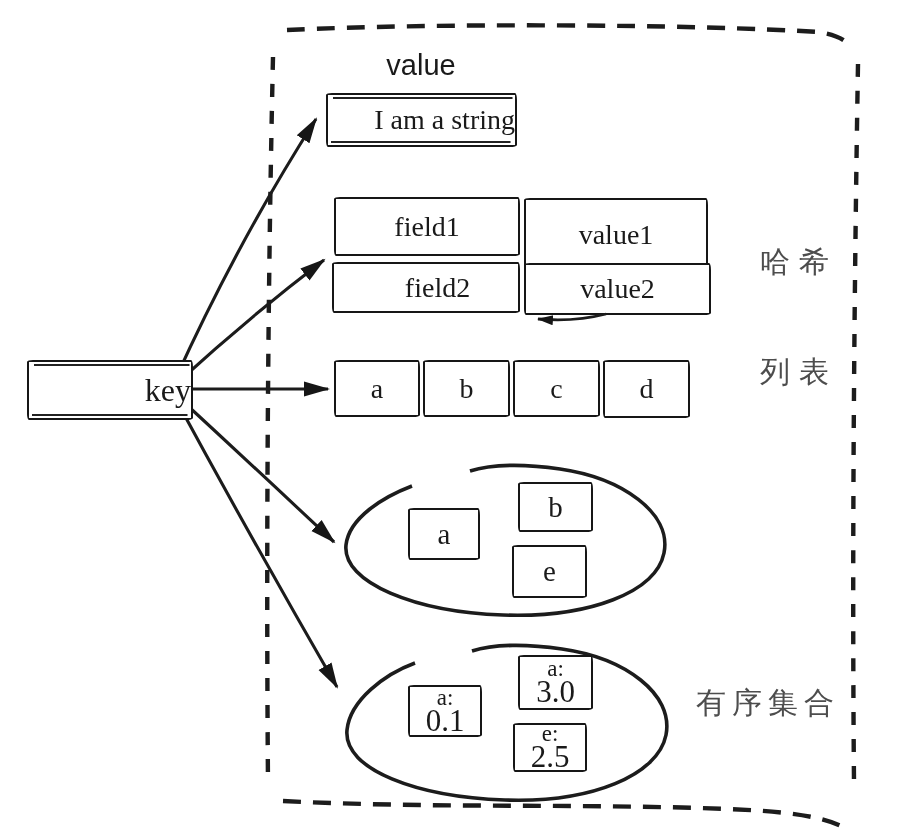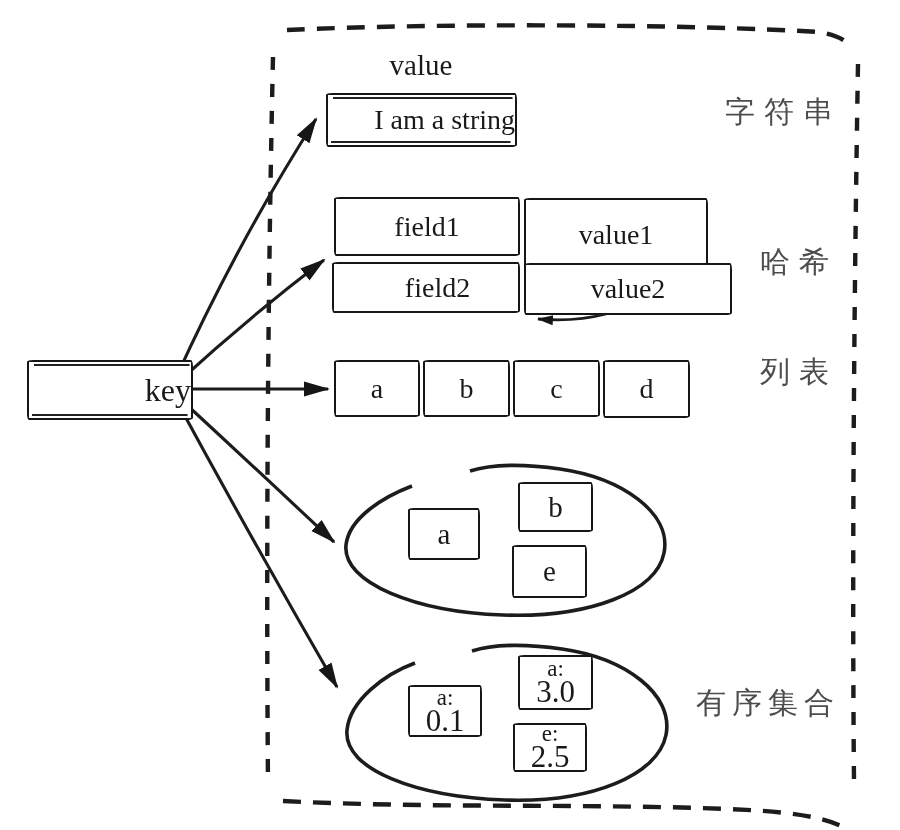--- a/index.html
+++ b/index.html
@@ -12,21 +12,21 @@
     font-family:"Liberation Serif",serif;color:#1a1a1a;}
   .dbl{background-image:linear-gradient(#222,#222),linear-gradient(#222,#222);
     background-size:96% 2px,96% 2px;
     background-position:5px 2.4px,3px calc(100% - 2.4px);
     background-repeat:no-repeat;justify-content:flex-end;}
   .two{flex-direction:column;}
   .two .k{font-size:23px;line-height:19px;}
   .two .v{font-size:31px;line-height:28px;}
   .cjk{position:absolute;font-family:"DejaVu Sans",sans-serif;color:#4d4d4d;
     font-size:30px;letter-spacing:9px;white-space:nowrap;}
-  .lbl{position:absolute;font-family:Liberation Serif, serif;color:#1a1a1a;}
+  .lbl{position:absolute;font-family:Liberation Sans, sans-serif;color:#1a1a1a;}
 </style>
 </head>
 <body>
 
 <div id="stage">
   <svg width="900" height="830" viewBox="0 0 900 830">
     <defs>
       <marker id="ah" markerUnits="userSpaceOnUse" markerWidth="28" markerHeight="22" refX="24" refY="9.5" orient="auto">
         <polygon points="0,2 26,9.5 0,17" fill="#161616"></polygon>
       </marker>
@@ -58,21 +58,21 @@
 
   <div class="sketch" style="left:334px;top:197px;width:186px;height:59px;font-size:28px;">
       <span>field1</span>
     </div>
   <div class="sketch" style="left:524px;top:198px;width:184px;height:73px;font-size:28px;">
       <span>value1</span>
     </div>
   <div class="sketch" style="left:332px;top:262px;width:188px;height:51px;font-size:28px;padding-left:23px;">
       <span>field2</span>
     </div>
-  <div class="sketch" style="left:524px;top:263px;width:208px;height:52px;font-size:28px;">
+  <div class="sketch" style="left:524px;top:263px;width:187px;height:52px;font-size:28px;">
       <span>value2</span>
     </div>
 
   <div class="sketch" style="left:334px;top:360px;width:86px;height:57px;font-size:28px;">
       <span>a</span>
     </div>
   <div class="sketch" style="left:423px;top:360px;width:87px;height:57px;font-size:28px;">
       <span>b</span>
     </div>
   <div class="sketch" style="left:513px;top:360px;width:87px;height:57px;font-size:28px;">
@@ -98,21 +98,20 @@
   </div>
   <div class="sketch two" style="left:518px;top:655px;width:75px;height:55px;">
     <span class="k">a:</span>
     <span class="v">3.0</span>
   </div>
   <div class="sketch two" style="left:513px;top:723px;width:74px;height:49px;">
     <span class="k">e:</span>
     <span class="v">2.5</span>
   </div>
 
-  <div class="cjk" style="left:725px;top:92px;">字符串</div>
   <div class="cjk" style="left:760px;top:352px;">列表</div>
   <div class="cjk" style="left:760px;top:242px;">哈希</div>
   <div class="cjk" style="left:696px;top:683px;letter-spacing:6px;">有序集合</div>
 
   <svg id="overlay" width="900" height="830" viewBox="0 0 900 830">
     <defs>
       <marker id="ahs" markerUnits="userSpaceOnUse" markerWidth="18" markerHeight="14" refX="15" refY="6" orient="auto">
         <polygon points="0,1 16,6 0,11" fill="#161616"></polygon>
       </marker>
     </defs>

